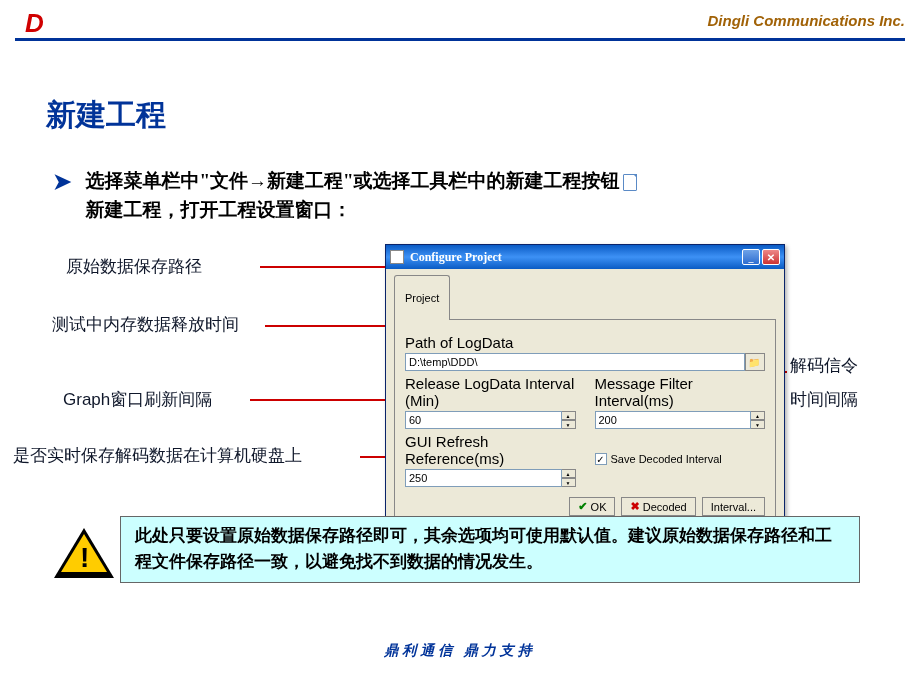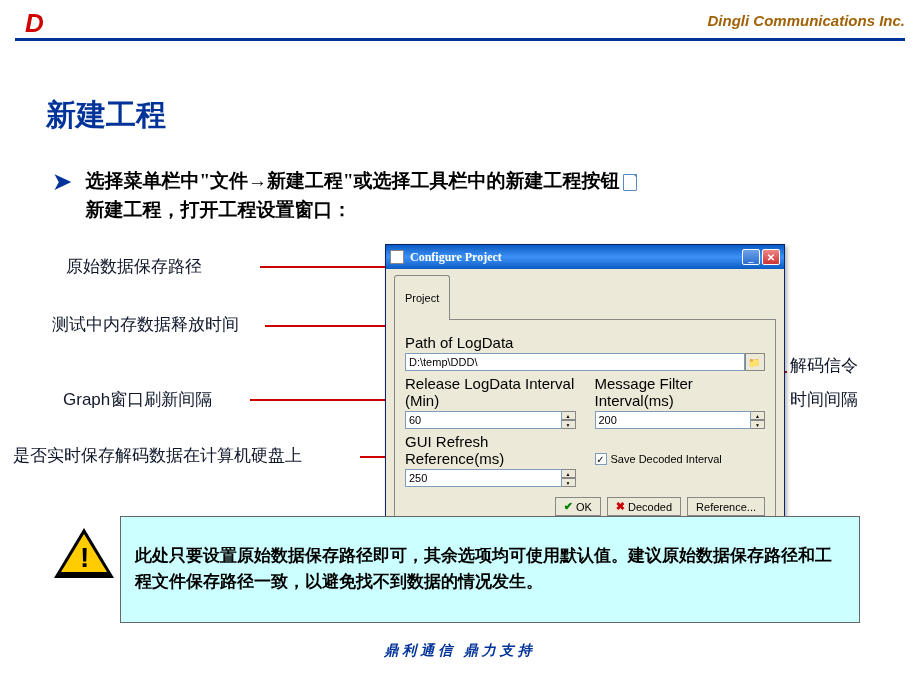--- a/index.html
+++ b/index.html
@@ -63,21 +63,21 @@
     .check-ico{ color:green; font-weight:bold;}
     .x-ico{ color:#c00; font-weight:bold;}
     .browse-btn{ width:20px; height:18px; border:1px solid #888; background:#ece9d8; border-left:1px solid #888; display:flex; align-items:center; justify-content:center; font-size:10px;}
 
     
     .warning { position: absolute; top: 516px; left: 48px; display:flex; align-items:flex-start; gap:10px;}
     .warn-icon { width:56px; height:50px; position:relative; margin-top:12px; margin-left:6px;}
     .warn-tri { width:0; height:0; border-left:30px solid transparent; border-right:30px solid transparent; border-bottom:50px solid #000;}
     .warn-tri-in { position:absolute; top:6px; left:7px; width:0; height:0; border-left:23px solid transparent; border-right:23px solid transparent; border-bottom:38px solid #ffcc00;}
     .warn-excl { position:absolute; top:16px; left:26px; width:8px; font-size:28px; font-weight:bold; color:#000; line-height:1;}
-    .warn-box { border:1px solid #666; background:#ccffff; padding:26px 14px; width:740px; font-size:17px; line-height:1.55; font-family:"SimHei","Microsoft YaHei"; font-weight:bold;}
+    .warn-box { border:1px solid #666; background:#ccffff; padding:6px 14px; width:740px; font-size:17px; line-height:1.55; font-family:"SimHei","Microsoft YaHei"; font-weight:bold;}
 
     
     .footer { position:absolute; bottom:30px; width:100%; text-align:center; color:#003399; font-size:14px; font-weight:bold; font-style:italic; letter-spacing: 4px; font-family:"KaiTi","SimSun";}
 
   </style>
 </head>
 <body>
 
 <div class="header">
   <div class="logo">D</div>
@@ -173,21 +173,21 @@
       <div class="btns">
         <div class="btn">
             <span class="check-ico">✔</span>
             <span>OK</span>
           </div>
         <div class="btn">
             <span class="x-ico">✖</span>
             <span>Decoded</span>
           </div>
         <div class="btn">
-            <span>Reference...</span>
+            <span>Interval...</span>
           </div>
       </div>
     </div>
   </div>
 </div>
 
 <div class="warning">
   <div class="warn-icon">
     <div class="warn-tri"></div>
     <div class="warn-tri-in"></div>

